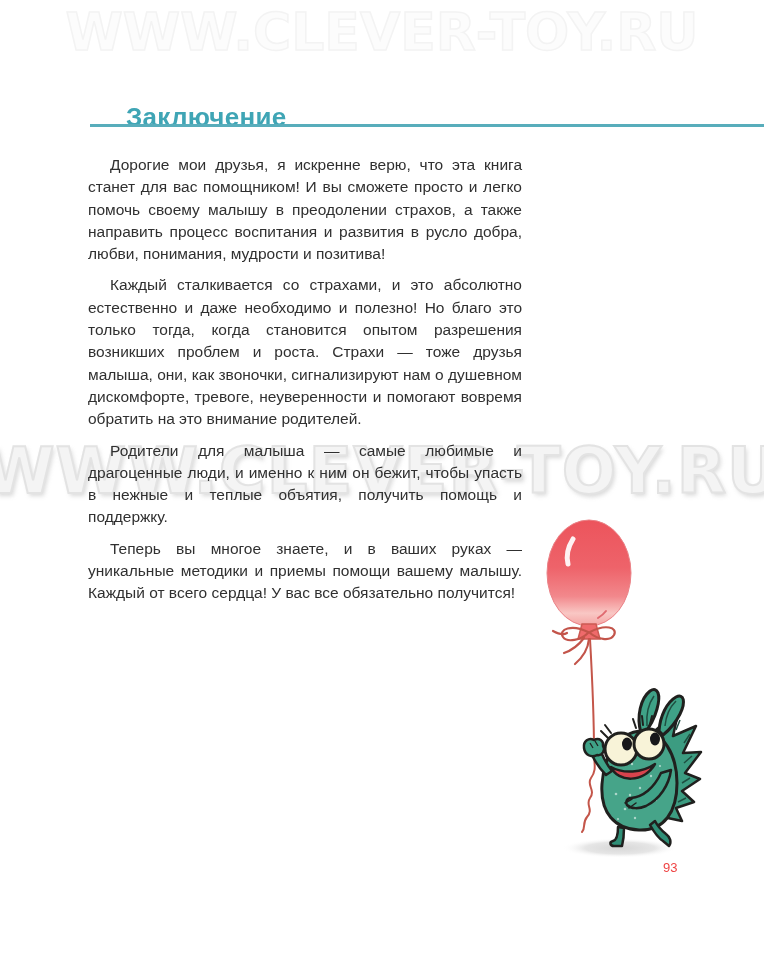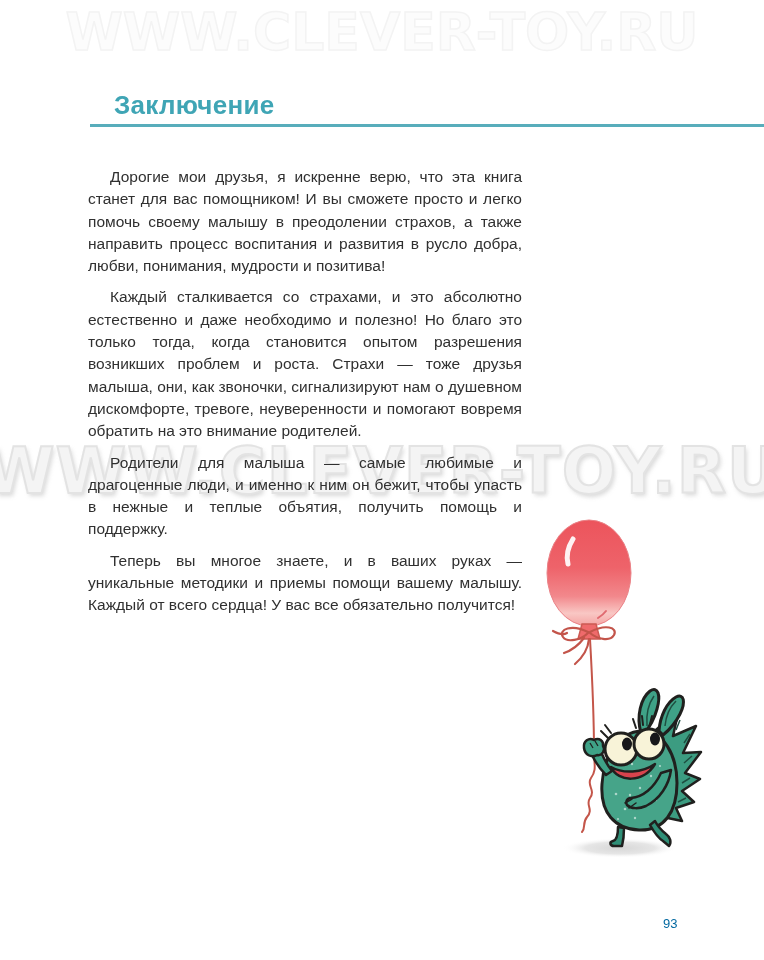--- a/index.html
+++ b/index.html
@@ -26,42 +26,42 @@
   
   .heading {
     position:absolute; left:110px; top:86px; z-index:2;
     font-size:26px; font-weight:bold; color:#3fa5b5; letter-spacing:0.3px;
   }
   .heading-rule {
     position:absolute; left:90px; right:0; top:124px; height:3px;
     background:#58adbb; z-index:2;
   }
   
-  .content { position:absolute; left:88px; top:166px; width:434px; z-index:2; }
+  .content { position:absolute; left:88px; top:154px; width:434px; z-index:2; }
   .content p {
     margin:0 0 9px 0; font-size:15.5px; line-height:22.3px; color:#303030;
     text-align:justify; text-indent:22px; hyphens:auto;
   }
   
   .illustration { position:absolute; left:520px; top:512px; z-index:2; }
   
   .page-number {
-    position:absolute; left:663px; top:916px; z-index:2;
-    font-size:13px; color:#0369a1;
+    position:absolute; left:663px; top:860px; z-index:2;
+    font-size:13px; color:#ef4444;
   }
 </style>
 </head>
 <body>
 
 <div class="page">
 
   <div class="wm wm-top">WWW.CLEVER-TOY.RU</div>
   <div class="wm wm-mid">WWW.CLEVER-TOY.RU</div>
 
-  <h1 class="heading" style="margin:4px;">Заключение</h1>
+  <h1 class="heading" style="margin:16px;">Заключение</h1>
   <div class="heading-rule"></div>
 
   <div class="content">
     <p>Дорогие мои друзья, я искренне верю, что эта книга станет для вас помощником! И вы сможете просто и легко помочь своему малышу в преодолении страхов, а также направить процесс воспитания и развития в русло добра, любви, понимания, мудрости и позитива!</p>
     <p>Каждый сталкивается со страхами, и это абсолютно естественно и даже необходимо и полезно! Но благо это только тогда, когда становится опытом разрешения возникших проблем и роста. Страхи — тоже друзья малыша, они, как звоночки, сигнализируют нам о душевном дискомфорте, тревоге, неуверенности и помогают вовремя обратить на это внимание родителей.</p>
     <p>Родители для малыша — самые любимые и драгоценные люди, и именно к ним он бежит, чтобы упасть в нежные и теплые объятия, получить помощь и поддержку.</p>
     <p>Теперь вы многое знаете, и в ваших руках — уникальные методики и приемы помощи вашему малышу. Каждый от всего сердца! У вас все обязательно получится!</p>
   </div>
 
   <svg class="illustration" width="235" height="375" viewBox="0 0 235 375">

